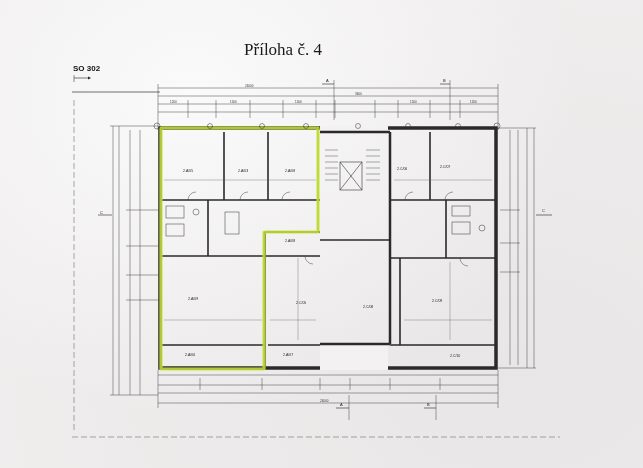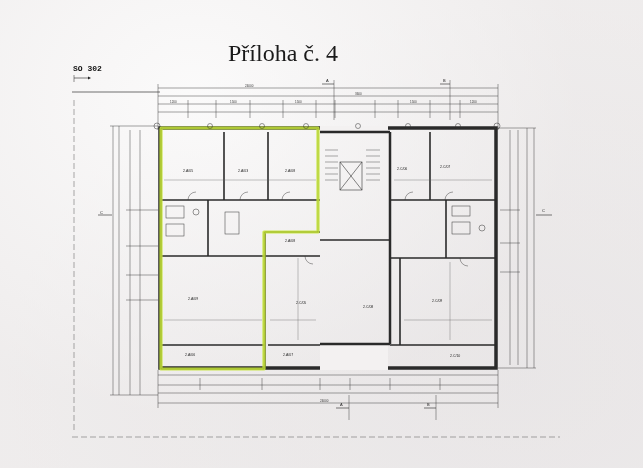--- a/index.html
+++ b/index.html
@@ -11,26 +11,26 @@
   }
   .paper {
     position: absolute; left: 0; top: 0; width: 643px; height: 468px;
     background:
       radial-gradient(ellipse at 30% 20%, rgba(255,255,255,0.7), rgba(235,232,232,0.4) 60%),
       radial-gradient(ellipse at 80% 80%, rgba(225,222,224,0.6), rgba(245,243,243,0) 70%),
       #f1efef;
   }
   .title {
     position: absolute; left: 0; width: 566px; top: 40px;
-    text-align: center; font-size: 24px; color: #1a1a1a;
+    text-align: center; font-size: 17px; color: #1a1a1a;
     font-family: "Liberation Serif", serif;
   }
   .so-label {
     position: absolute; left: 73px; top: 64px;
-    font-family: Liberation Mono, monospace; font-weight: bold; font-size: 8px; color: #111;
+    font-family: Liberation Sans, sans-serif; font-weight: bold; font-size: 8px; color: #111;
   }
   svg.plan { position: absolute; left: 0; top: 0; }
   .rl { font-family: "Liberation Sans", sans-serif; font-size: 3.5px; fill: #222; }
   .dim { font-family: "Liberation Sans", sans-serif; font-size: 3px; fill: #333; }
   .sec { font-family: "Liberation Sans", sans-serif; font-size: 4px; fill: #222; }
 </style>
 </head>
 <body>
 
 <div class="paper"></div>

